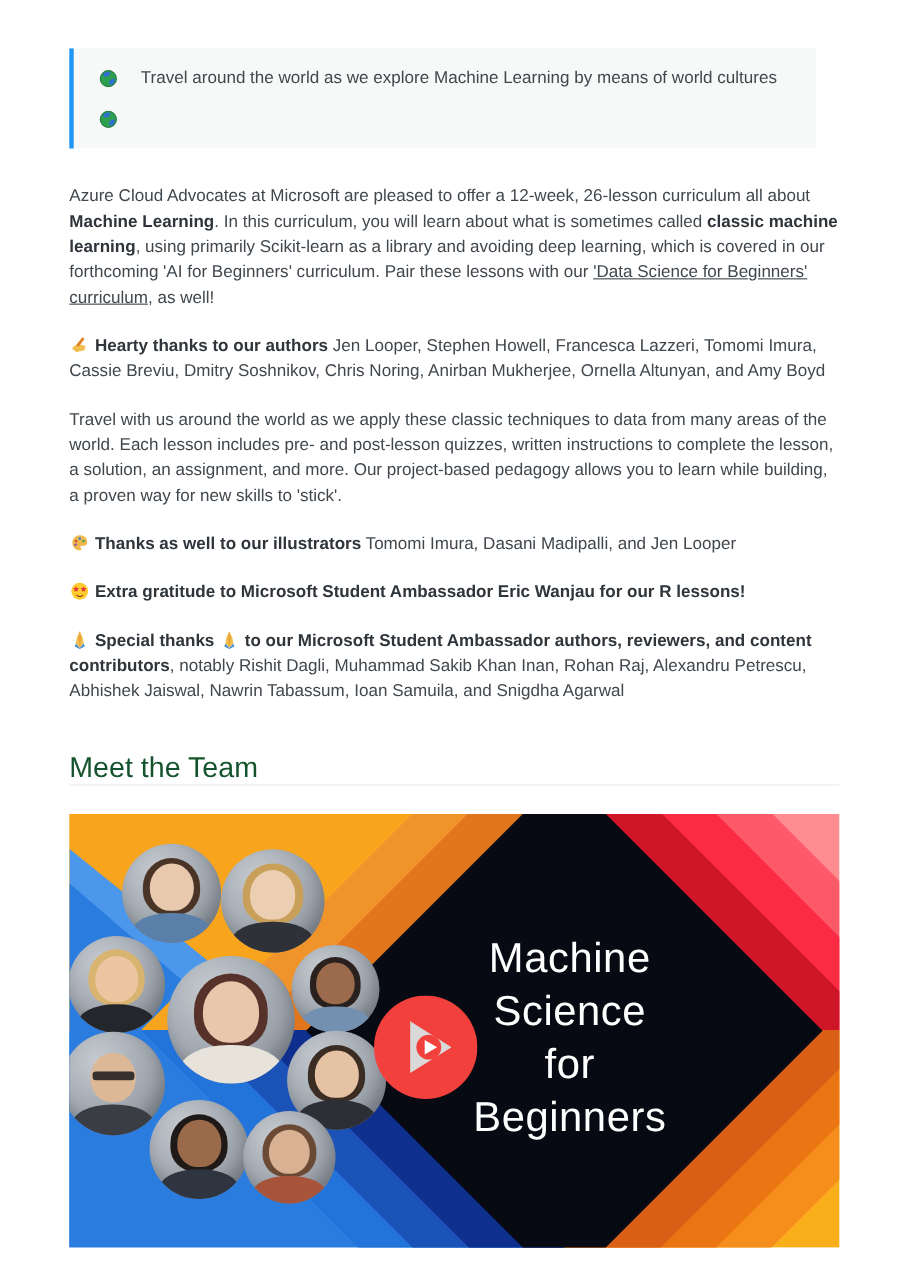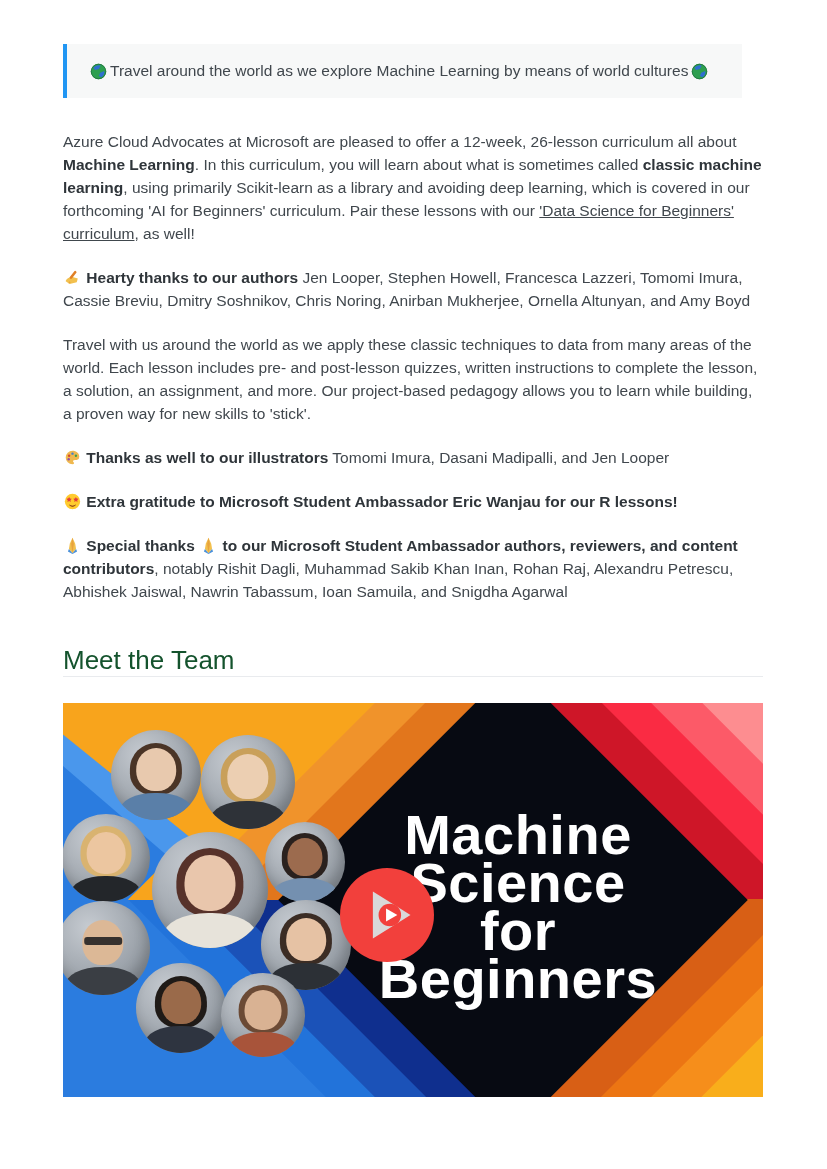--- a/index.html
+++ b/index.html
@@ -13,21 +13,21 @@
 
   h1.page-title {
     font-size:33px; font-weight:400; color:#34393f;
     letter-spacing:0.2px; margin-bottom:36px;
   }
 
   .quote {
     background:#f7f8f8; border-left:4px solid #2196f3;
     padding:18px 22px; margin:0 21px 32px 0;
     font-size:15.5px; color:#40474d;
-    display:flex; align-items:center; gap:2px; flex-wrap:wrap;
+    display:flex; align-items:center; gap:20px; flex-wrap:wrap;
   }
 
   p.body-p {
     font-size:15.5px; line-height:23px; margin-bottom:21px; color:#40474d;
   }
   .b { font-weight:700; color:#2f353a;text-align:right; }
   a.inline-link { color:#40474d; text-decoration:underline; cursor:pointer; }
 
   .emoji { display:inline-block; width:17px; height:17px; vertical-align:-3px; margin:0 1px; }
   .emoji svg { width:100%; height:100%; display:block; }
@@ -52,21 +52,21 @@
     background:conic-gradient(from 315deg, #fc5a68 0 90deg, #f68e1b 90deg 180deg, #2273da 180deg 270deg, #f8a41c 270deg 360deg); }
   .sq2 { width:474px; height:474px; left:213px; top:-40px;
     background:conic-gradient(from 315deg, #fa2b43 0 90deg, #ec7513 90deg 180deg, #1b52b8 180deg 270deg, #f0932b 270deg 360deg); }
   .sq1 { width:403px; height:403px; left:249px; top:-5px;
     background:conic-gradient(from 315deg, #ce1628 0 90deg, #d85f15 90deg 180deg, #0f2f8e 180deg 270deg, #e2761c 270deg 360deg); }
   .sq0 { width:332px; height:332px; left:284px; top:31px; background:#070a12; }
 
   .video-title {
     position:absolute; left:300px; top:104px; width:310px; height:200px;
     display:flex; flex-direction:column; align-items:center; justify-content:center;
-    z-index:6; color:#ffffff; font-weight:700; font-size:56px; line-height:48px;
+    z-index:6; color:#ffffff; font-weight:400; font-size:38px; line-height:48px;
     text-align:center; letter-spacing:0.5px;
   }
 
   .play-btn { position:absolute; left:277px; top:165px; width:94px; height:94px; z-index:7; }
 
   
   .bubble {
     position:absolute; border-radius:50%; overflow:hidden; z-index:4;
     background:radial-gradient(circle at 35% 28%, #c6cbd1, #949ba3 68%, #7e858d);
     box-shadow: inset -4px -8px 12px rgba(0,0,0,0.18);

